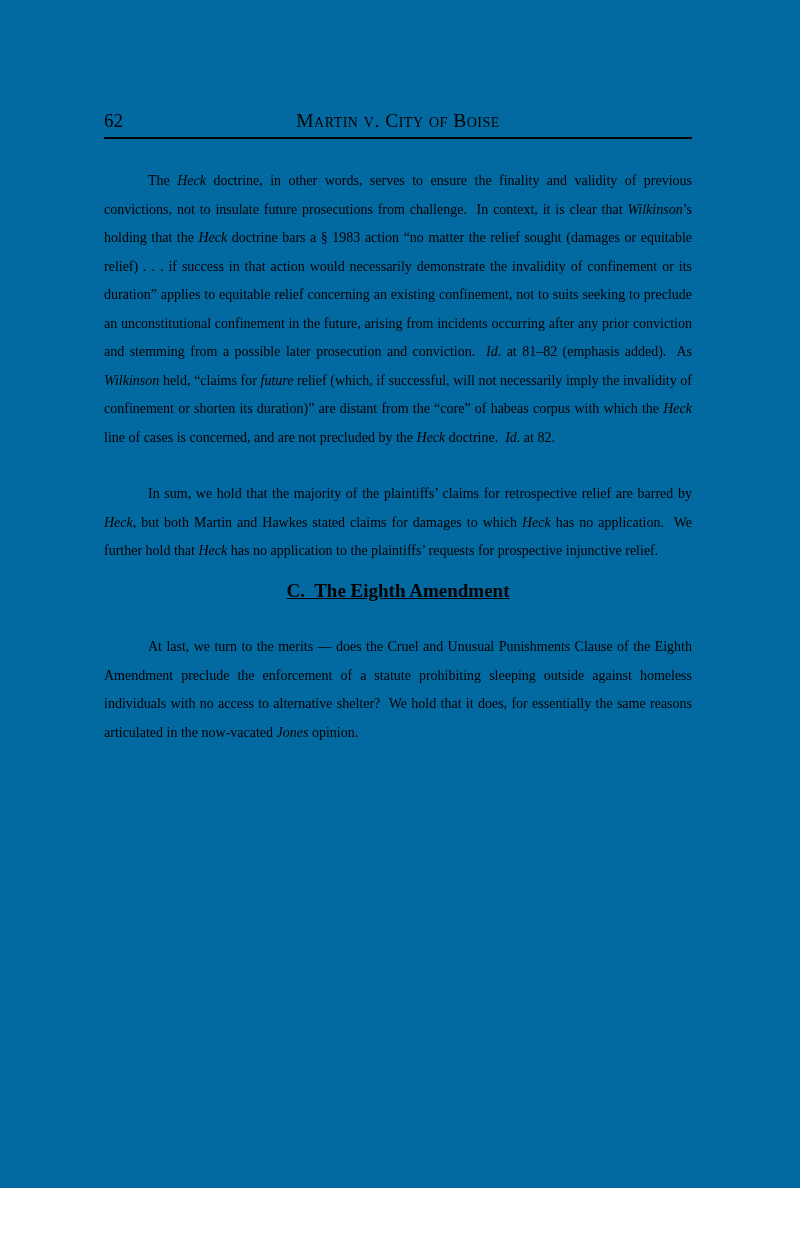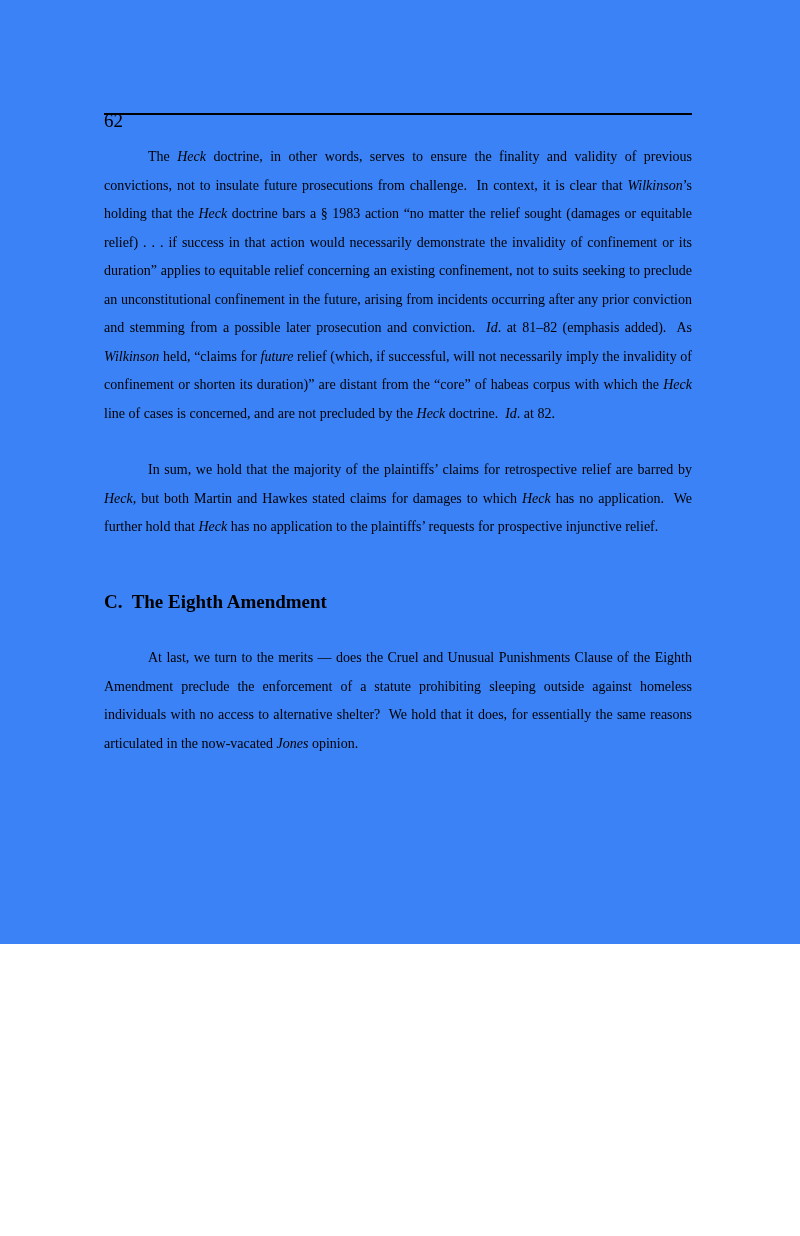--- a/index.html
+++ b/index.html
@@ -3,22 +3,22 @@
 <meta charset="utf-8">
 <style>
   html, body {
     margin: 0;
     padding: 0;
     background: #ffffff;
   }
   .page {
     position: relative;
     width: 800px;
-    height: 944px;
-    background: #3b82f6;
+    height: 1188px;
+    background: #0369a1;
     color: #000000;
     font-family: "Liberation Serif", "DejaVu Serif", serif;
     overflow: hidden;
     box-sizing: border-box;
   }
   .column {
     position: relative;
     margin-left: 104px;
     width: 588px;
     padding-top: 109px;
@@ -47,36 +47,38 @@
     font-size: 14px;
     line-height: 28.5px;
     text-align: justify;
     white-space: pre-wrap;
   }
   p.body-para {
     margin: 28px 0 0 0;
     text-indent: 44px;
   }
   h2.section-heading {
-    margin: 46px 0 0 0;
+    margin: 11px 0 0 0;
     font-size: 19px;
     line-height: 28.5px;
     font-weight: bold;
     white-space: pre-wrap;
-    text-align: left;
+    text-align: center;
+    text-decoration: underline;
   }
 </style>
 </head>
 <body>
 
 <div class="page">
   <div class="column">
 
     <div class="running-header">
       <span class="page-number">62</span>
+      <span class="case-title">Martin v. City of Boise</span>
     </div>
 
     <p class="body-text body-para"><span>The </span><i>Heck</i><span> doctrine, in other words, serves to ensure the finality and validity of previous convictions, not to insulate future prosecutions from challenge.  In context, it is clear that </span><i>Wilkinson</i><span>’s holding that the </span><i>Heck</i><span> doctrine bars a § 1983 action “no matter the relief sought (damages or equitable relief) . . . if success in that action would necessarily demonstrate the invalidity of confinement or its duration” applies to equitable relief concerning an existing confinement, not to suits seeking to preclude an unconstitutional confinement in the future, arising from incidents occurring after any prior conviction and stemming from a possible later prosecution and conviction.  </span><i>Id</i><span>. at 81–82 (emphasis added).  As </span><i>Wilkinson</i><span> held, “claims for </span><i>future</i><span> relief (which, if successful, will not necessarily imply the invalidity of confinement or shorten its duration)” are distant from the “core” of habeas corpus with which the </span><i>Heck</i><span> line of cases is concerned, and are not precluded by the </span><i>Heck</i><span> doctrine.  </span><i>Id</i><span>. at 82.</span></p>
 
     <p class="body-text body-para"><span>In sum, we hold that the majority of the plaintiffs’ claims for retrospective relief are barred by </span><i>Heck</i><span>, but both Martin and Hawkes stated claims for damages to which </span><i>Heck</i><span> has no application.  We further hold that </span><i>Heck</i><span> has no application to the plaintiffs’ requests for prospective injunctive relief.</span></p>
 
     <h2 class="section-heading">C.  The Eighth Amendment</h2>
 
     <p class="body-text body-para"><span>At last, we turn to the merits — does the Cruel and Unusual Punishments Clause of the Eighth Amendment preclude the enforcement of a statute prohibiting sleeping outside against homeless individuals with no access to alternative shelter?  We hold that it does, for essentially the same reasons articulated in the now-vacated </span><i>Jones</i><span> opinion.</span></p>
 

